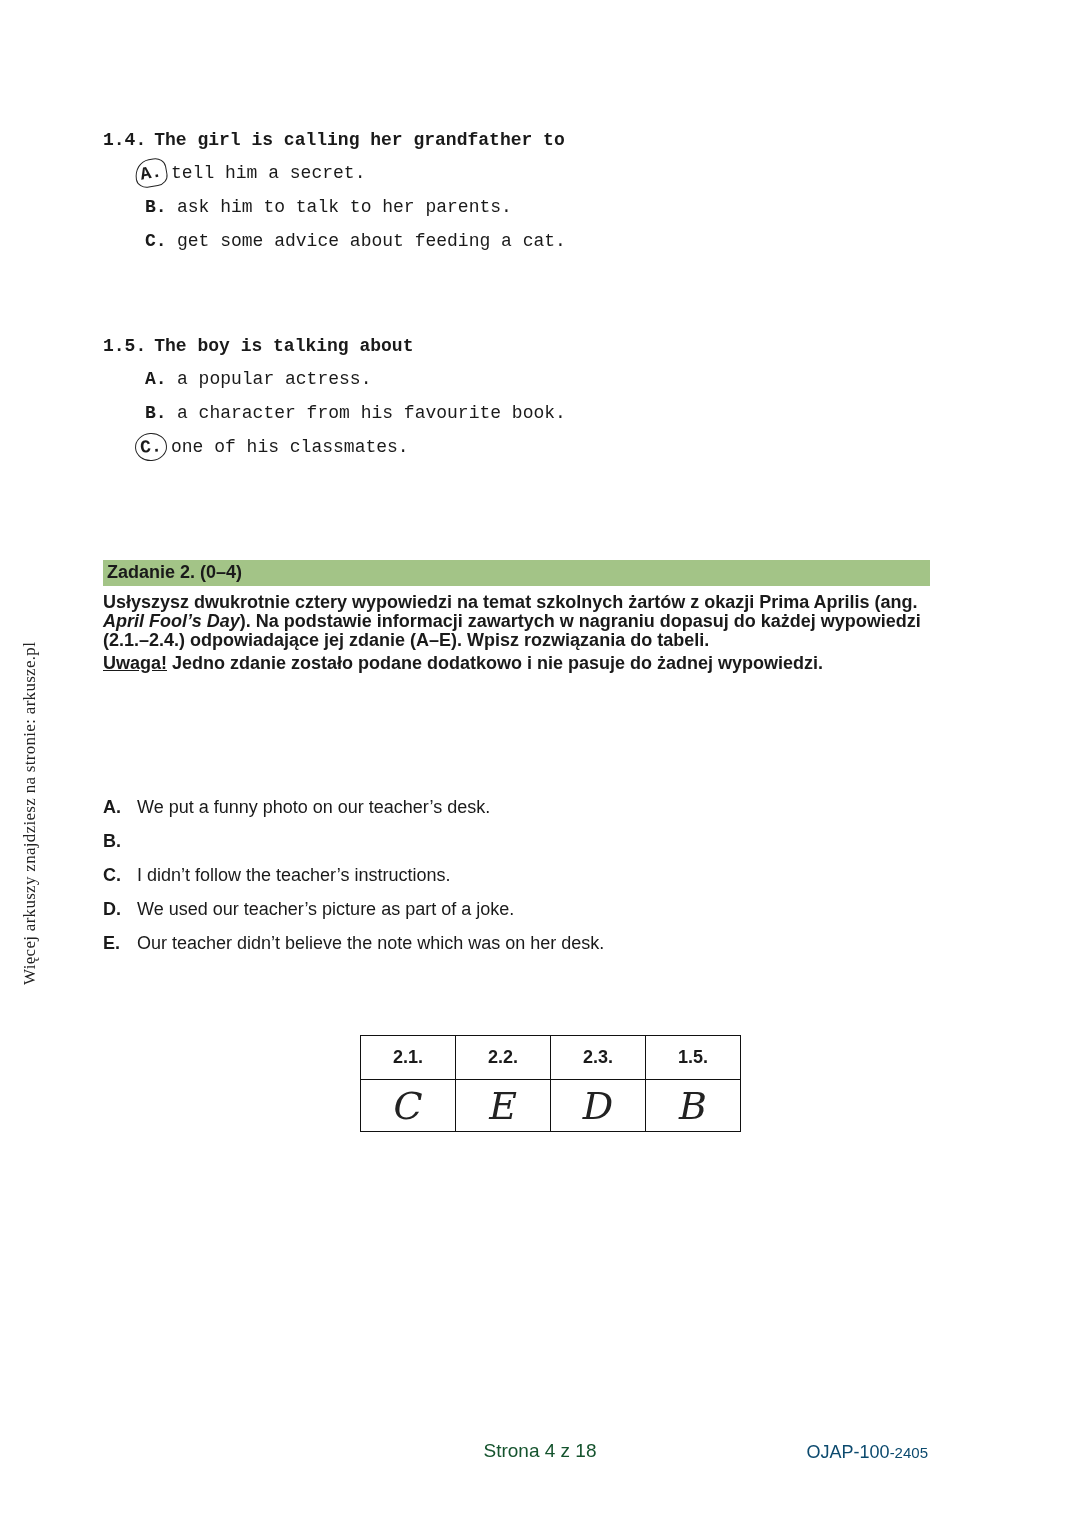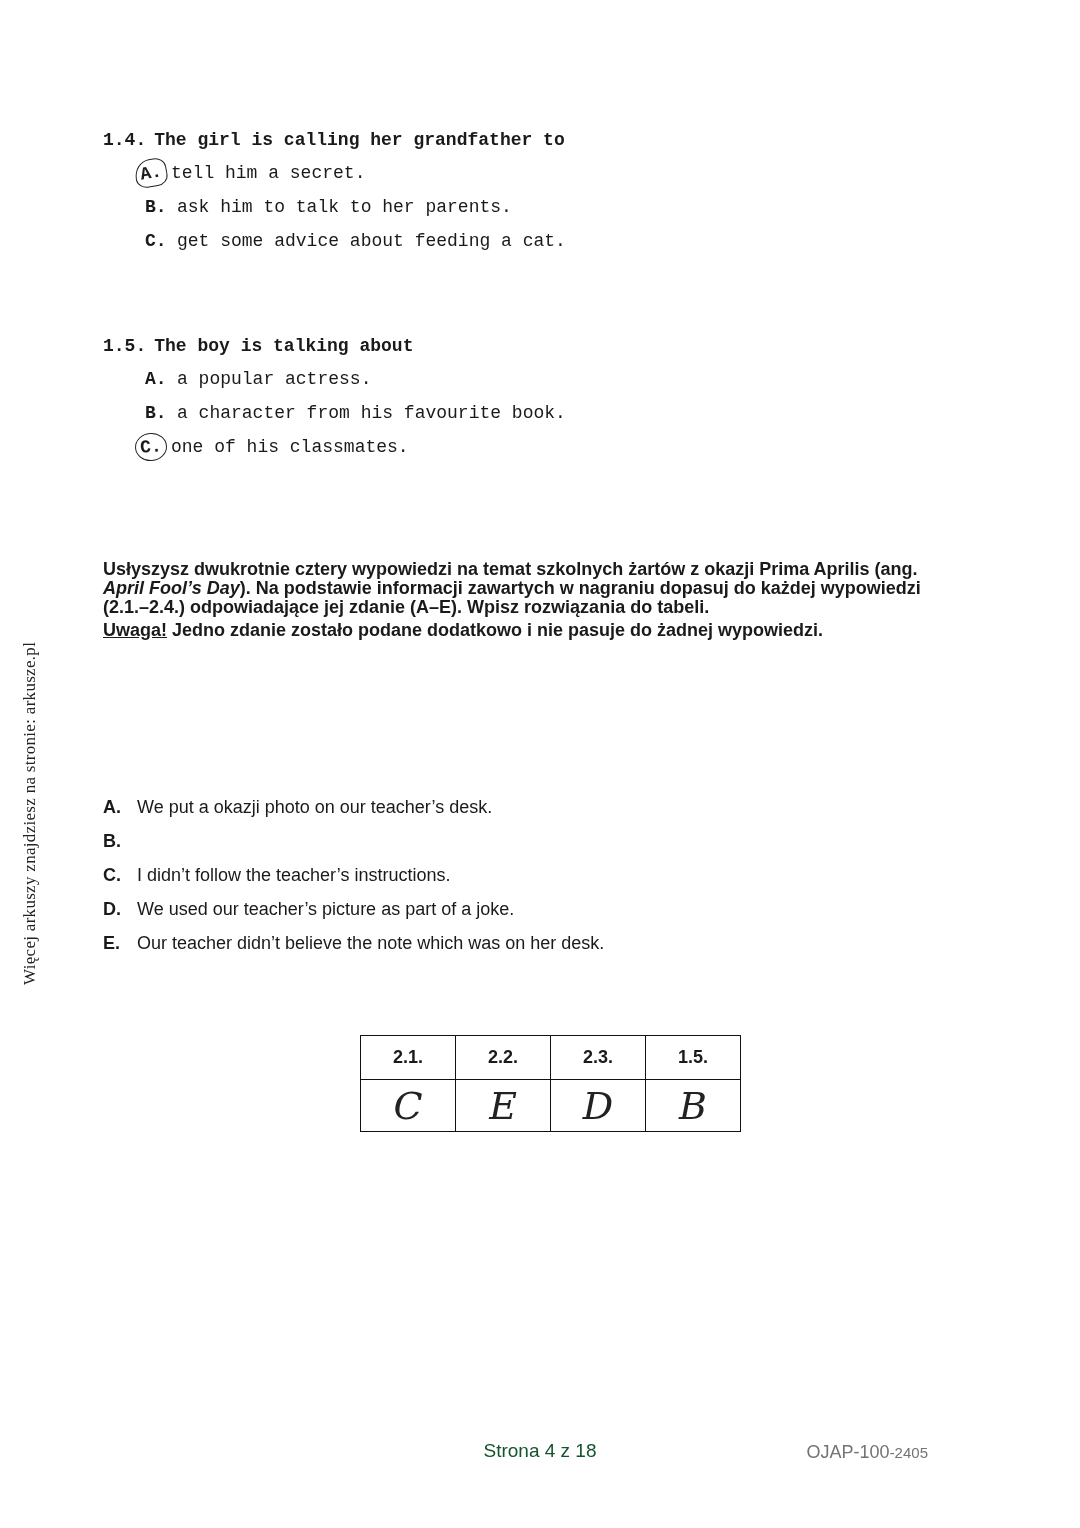--- a/index.html
+++ b/index.html
@@ -96,21 +96,21 @@
     top: 1440px;
     text-align: center;
     font-size: 19px;
     color: #14532d;
   }
   .footer-code {
     position: absolute;
     right: 152px;
     top: 1442px;
     font-size: 18px;
-    color: #737373;
+    color: #0c4a6e;
   }
   .footer-code .suffix { font-size: 15px; }
 </style>
 </head>
 <body>
 
 <div class="page">
 
   <div class="sidebar-text">Więcej arkuszy znajdziesz na stronie: arkusze.pl</div>
 
@@ -148,28 +148,29 @@
         <span class="opt-text">a character from his favourite book.</span>
       </div>
       <div class="option">
         <span class="letter circled tilt-c">C.</span>
         <span class="opt-text">one of his classmates.</span>
       </div>
     </div>
   </section>
 
   <section class="task2">
+    <div class="task2-header" style="background: rgb(163, 196, 135);">Zadanie 2. (0–4)</div>
     <p class="task2-instructions"><span>Usłyszysz dwukrotnie cztery wypowiedzi na temat szkolnych żartów z okazji Prima Aprilis (ang. </span><span class="booktitle">April Fool’s Day</span><span>). Na podstawie informacji zawartych w nagraniu dopasuj do każdej wypowiedzi (2.1.–2.4.) odpowiadające jej zdanie (A–E). Wpisz rozwiązania do tabeli.</span></p>
     <p class="uwaga-line"><span class="uwaga-label">Uwaga!</span><span> Jedno zdanie zostało podane dodatkowo i nie pasuje do żadnej wypowiedzi.</span></p>
   </section>
 
   <section class="statements">
     <div class="statement">
       <span class="letter">A.</span>
-      <span>We put a okazji photo on our teacher’s desk.</span>
+      <span>We put a funny photo on our teacher’s desk.</span>
     </div>
     <div class="statement">
       <span class="letter">B.</span>
     </div>
     <div class="statement">
       <span class="letter">C.</span>
       <span>I didn’t follow the teacher’s instructions.</span>
     </div>
     <div class="statement">
       <span class="letter">D.</span>

